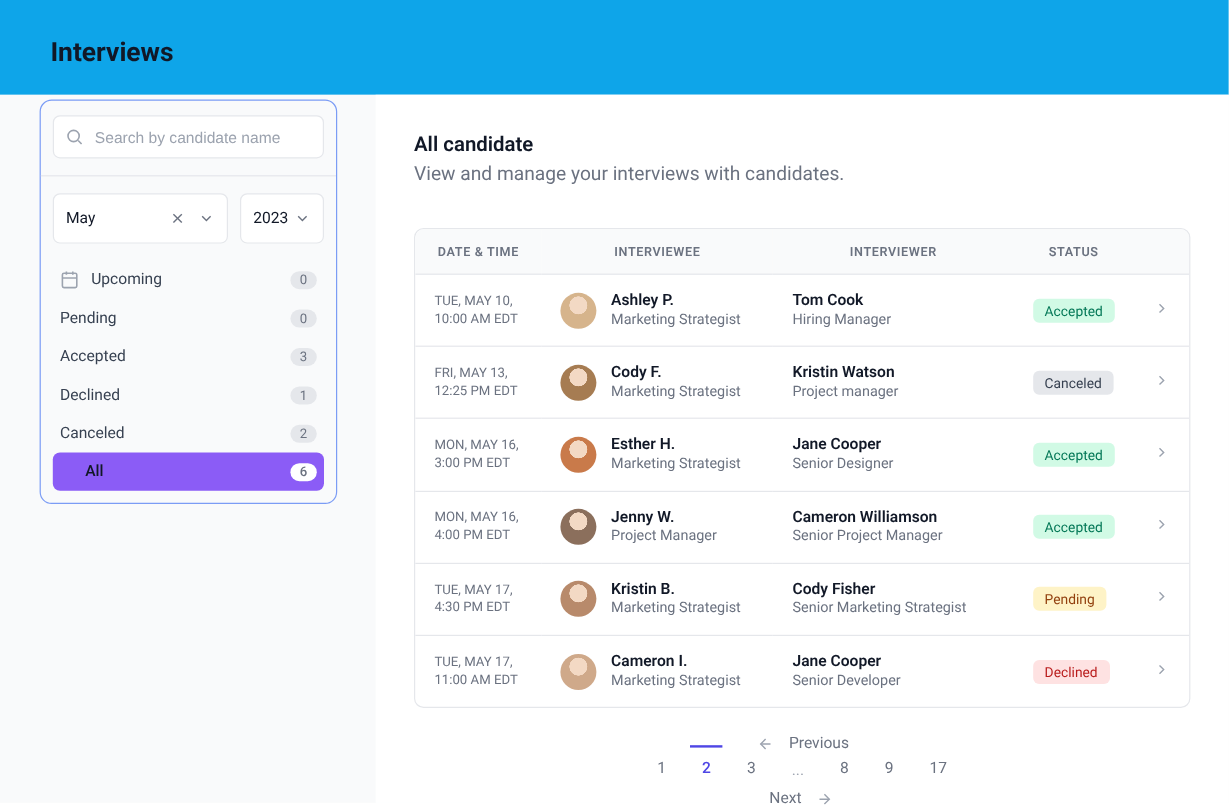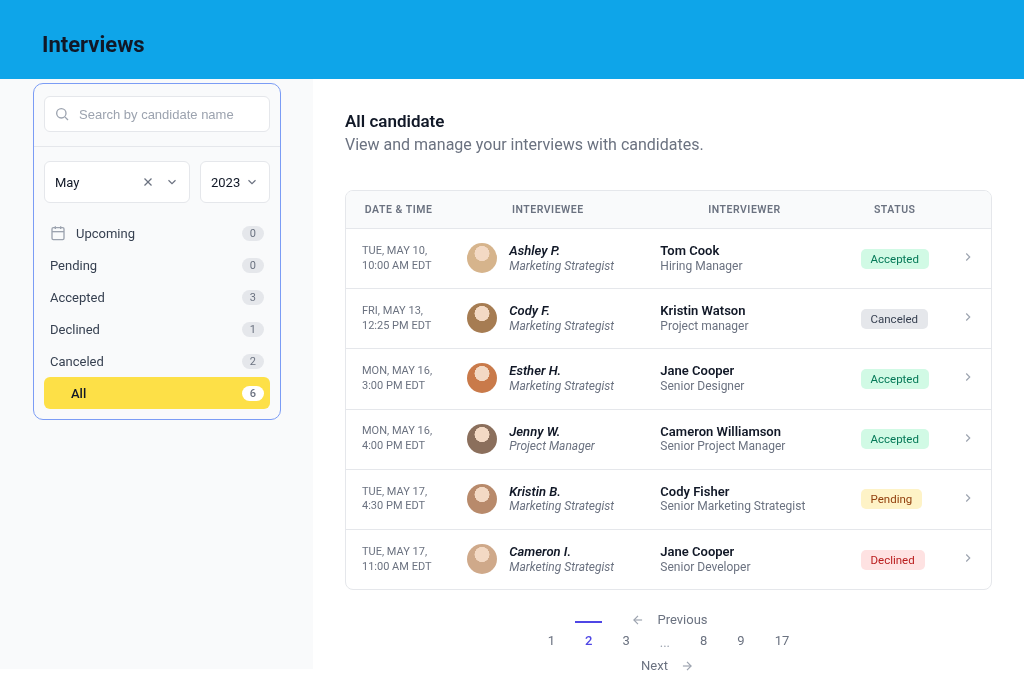--- a/index.html
+++ b/index.html
@@ -82,21 +82,21 @@
     width:14px; height:14px; color:#6b7280;
   }
   .close-x { width:14px; height:14px; color:#6b7280; margin-right:6px; }
   .select-right { display:flex; align-items:center; gap:4px;}
   .filter-list { margin-top:14px; }
   .filter-row {
     display:flex; align-items:center; justify-content:space-between;
     height:32px; padding:0 6px; border-radius:6px;
     font-size:13px; color:#374151; cursor:pointer;
   }
-  .filter-row.active { background:#fde047; color:#111827; font-weight:500;padding-left:27px;}
+  .filter-row.active { background:#8b5cf6; color:#111827; font-weight:500;padding-left:27px;}
   .filter-left { display:flex; align-items:center; gap:10px; }
   .cal-icon { width:16px; height:16px; color:#9ca3af; }
   .count-pill {
     background:#e5e7eb; color:#6b7280;
     border-radius:999px; font-size:11px; padding:1px 8px;
     min-width:22px; text-align:center;
   }
   .filter-row.active .count-pill { background:#fff; }
 
   
@@ -129,21 +129,21 @@
     padding:12px 16px;
     border-bottom:1px solid #e5e7eb;
   }
   tbody td {
     padding:14px 16px;
     vertical-align:middle;
     border-bottom:1px solid #e5e7eb;
   }
   tbody tr:last-child td { border-bottom:none; }
   .dt-line1 { font-size:11px; color:#6b7280; line-height:1.35; }
-  .interviewee-cell { display:flex; align-items:flex-start; gap:12px;font-style:italic;}
+  .interviewee-cell { display:flex; align-items:center; gap:12px;}
   .avatar {
     width:30px; height:30px; border-radius:999px;
     display:inline-block; flex:0 0 30px;
   }
   .person-name { font-size:13px; font-weight:600; color:#111827; line-height:1.2;}
   .person-role { font-size:12px; color:#6b7280; line-height:1.3;}
   .status-badge {
     display:inline-block;
     font-size:11.5px;
     padding:3px 10px;

